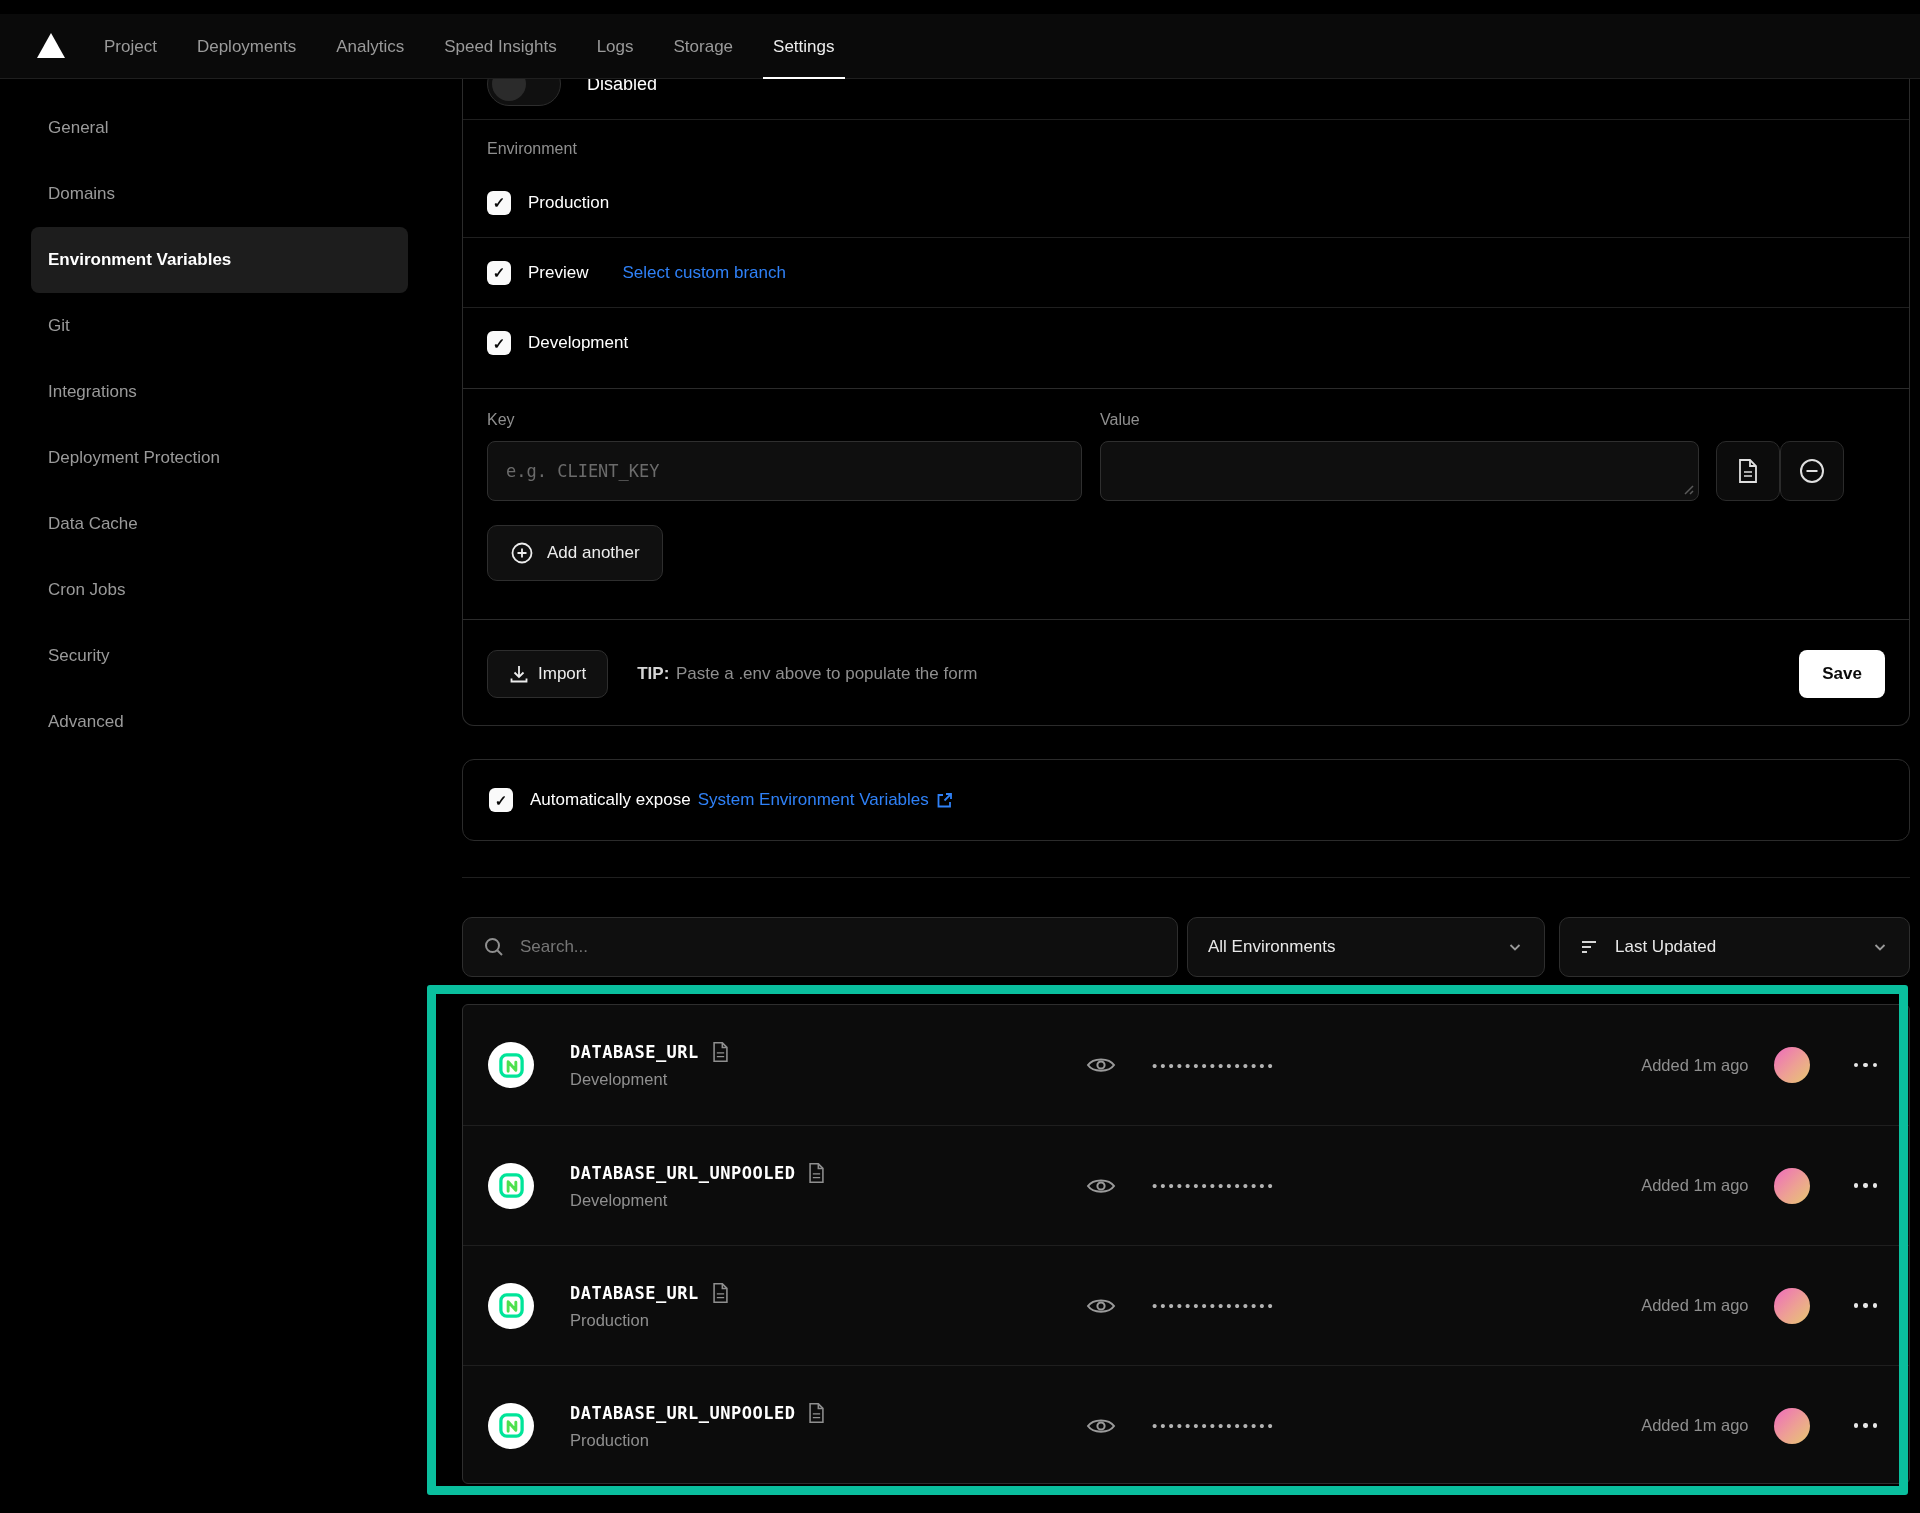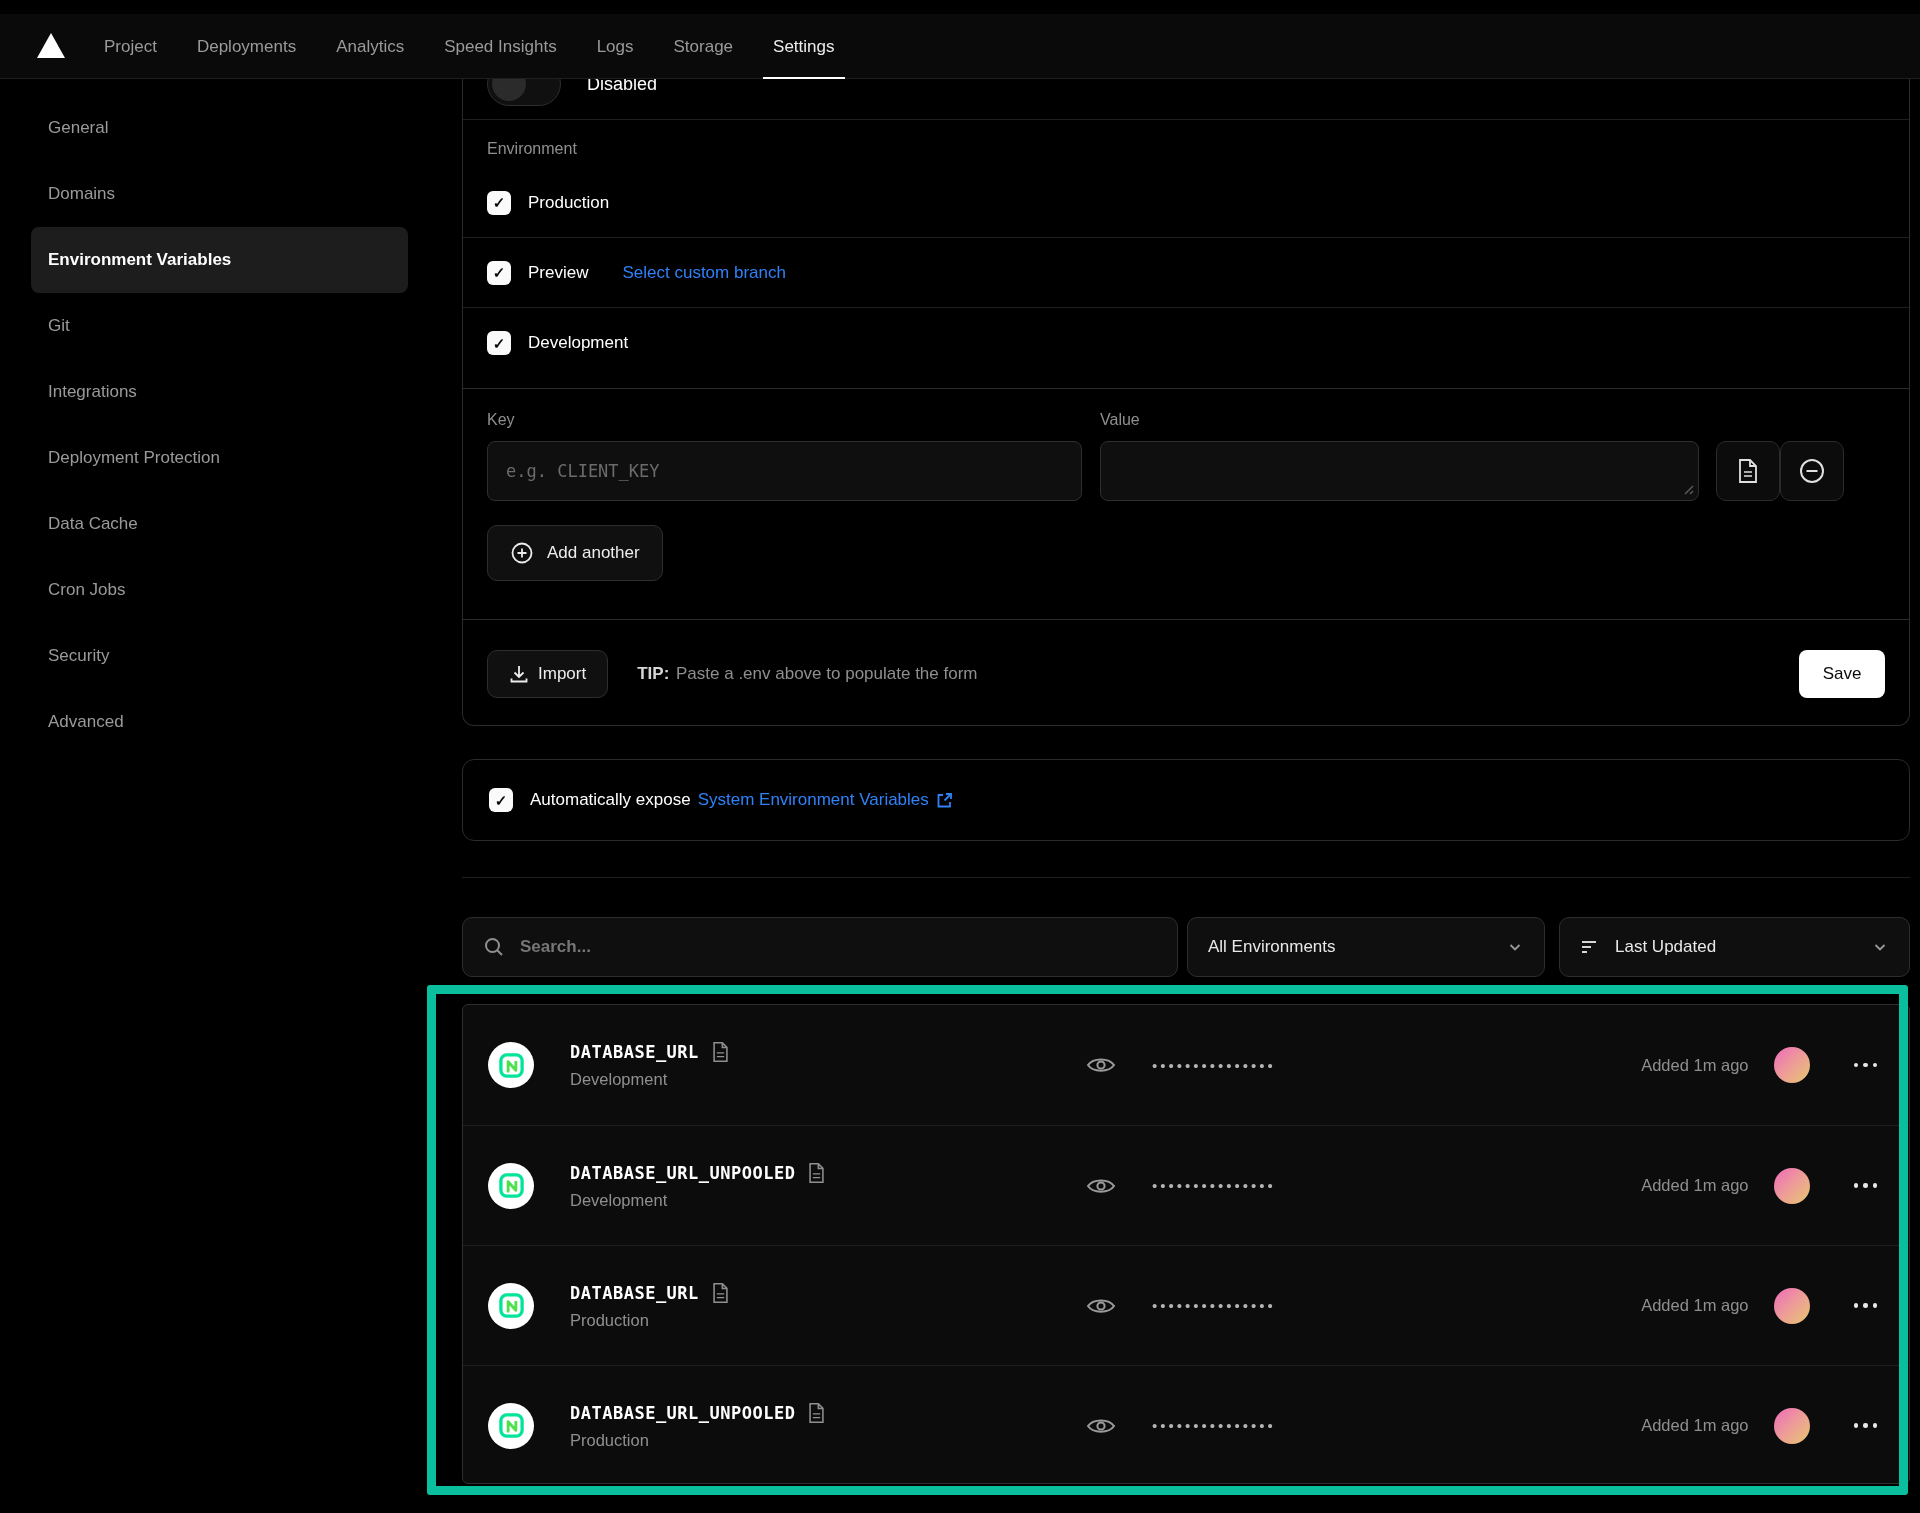--- a/index.html
+++ b/index.html
@@ -67,36 +67,36 @@
               border-radius:10px; color:#ededed; font-size:17px; cursor:pointer; }
 
   .panel-footer { height:108px; border-top:1px solid #2b2b2b; display:flex;
               align-items:center; padding:0 24px; }
   .import-btn { height:48px; display:inline-flex; align-items:center; gap:9px; padding:0 21px;
               background:#101010; border:1px solid #2e2e2e; border-radius:10px;
               color:#ededed; font-size:17px; cursor:pointer; }
   .tip { margin-left:29px; font-size:17px; color:#8f8f8f; }
   .tip b { color:#d6d6d6; margin-right:2px; }
   .save-btn { margin-left:auto; width:86px; height:48px; background:#fff; color:#0a0a0a;
-              border:none; border-radius:8px; font-size:17px; font-weight:400;
+              border:none; border-radius:8px; font-size:17px; font-weight:700;
               font-family:"Liberation Sans",sans-serif; cursor:pointer; }
 
   .panel-system { margin-top:33px; height:82px; border-radius:12px; display:flex;
               align-items:center; padding:0 26px; }
   .sys-text { margin-left:17px; font-size:17px; color:#fff; }
   .sys-link { margin-left:7px; font-size:17px; color:#2f81f7; text-decoration:none; cursor:pointer; }
   .ext-icon { margin-left:6px; }
 
   .rule { margin-top:36px; border:none; border-top:1px solid #1f1f1f; }
 
   .filter-row { margin-top:39px; display:flex; }
   .search-box { width:716px; height:60px; background:#0f0f0f; border:1px solid #2e2e2e;
               border-radius:10px; display:flex; align-items:center; padding:0 20px; }
   .search-box input { flex:1; background:transparent; border:none; outline:none;
-              color:#ededed; font-size:17px; margin-left:15px;font-weight:bold; }
+              color:#ededed; font-size:17px; margin-left:15px; }
   .search-box input::placeholder { color:#767676; }
   .dropdown { height:60px; background:#0f0f0f; border:1px solid #2e2e2e; border-radius:10px;
               display:flex; align-items:center; padding:0 20px; color:#e8e8e8;
               font-size:17px; cursor:pointer; font-family:"Liberation Sans",sans-serif; }
   .dd-env { width:358px; margin-left:9px; }
   .dd-sort { width:351px; margin-left:14px; }
   .dropdown .chev { margin-left:auto; }
   .dd-sort .sort-icon { margin-right:15px; }
 
   

